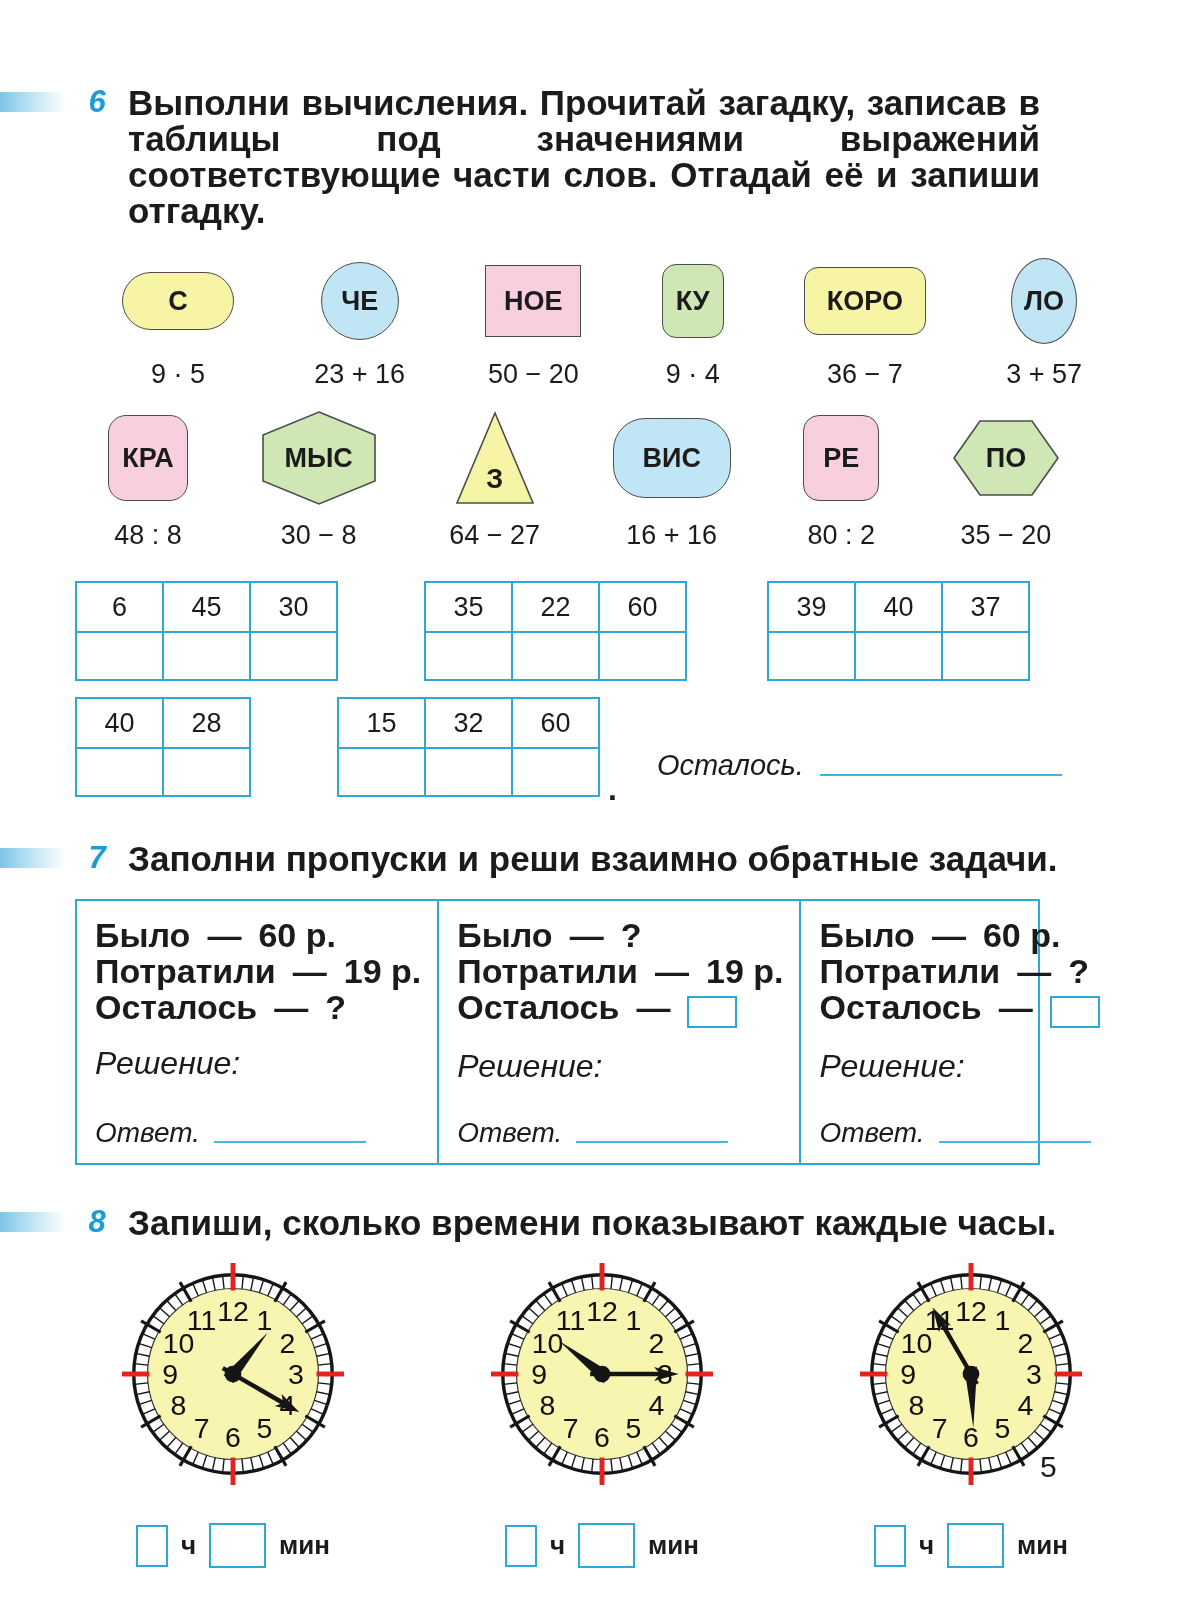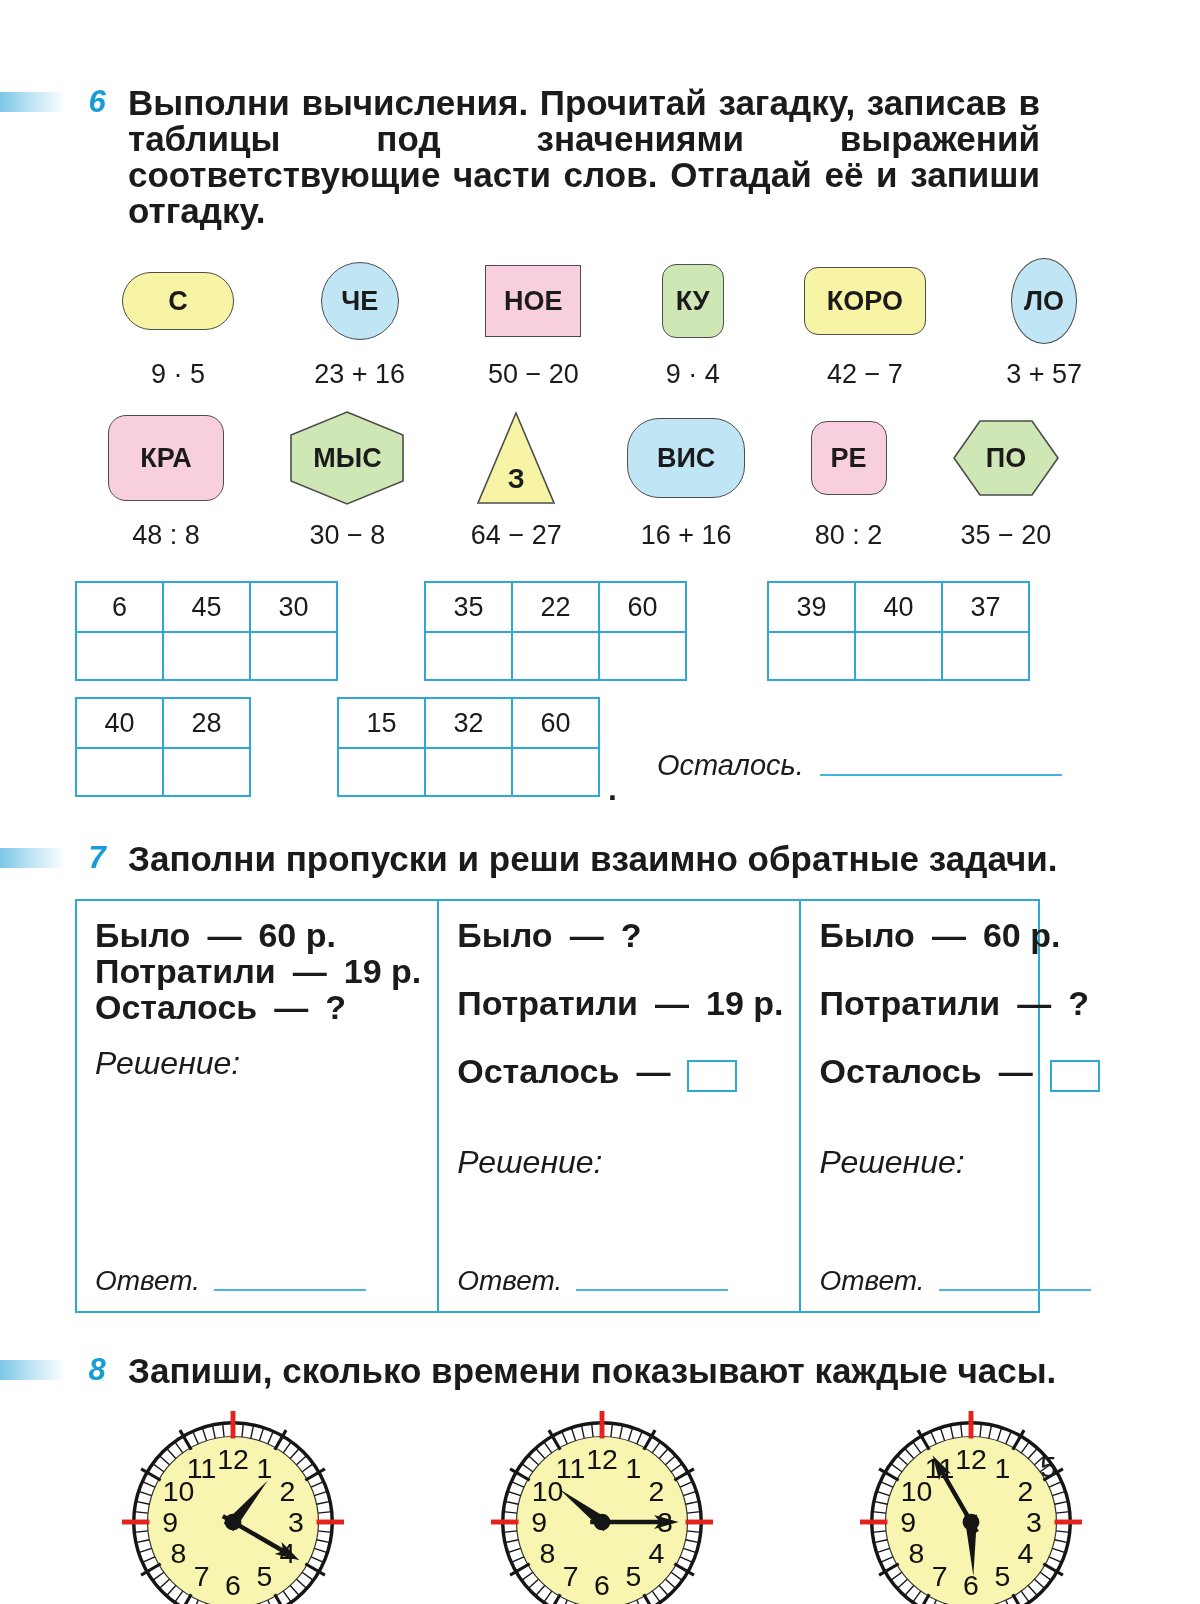--- a/index.html
+++ b/index.html
@@ -21,22 +21,22 @@
   .expr{margin-top:12px;font-size:27px;font-weight:500;white-space:nowrap;}
   .shape{display:flex;align-items:center;justify-content:center;
          font-weight:bold;font-size:27px;border:1.6px solid #4c4c4c;box-sizing:border-box;}
   .f-y{background:#f7f4a5;border-radius:14px;} .f-b{background:#c0e5f5;} .f-p{background:#f8cfdf;} .f-g{background:#cfe7b5;text-align:center;}
   .s-oval{width:112px;height:58px;border-radius:29px;}
   .s-circle{width:78px;height:78px;border-radius:50%;}
   .s-rect{width:96px;height:72px;}
   .s-rsq-ku{width:62px;height:74px;border-radius:14px;}
   .s-rect-koro{width:122px;height:68px;}
   .s-ellipse{width:66px;height:86px;border-radius:50%;}
-  .s-rsq-kra{width:116px;height:86px;border-radius:18px;}
-  .s-rsq-re{width:76px;height:74px;border-radius:16px;}
+  .s-rsq-kra{width:80px;height:86px;border-radius:18px;}
+  .s-rsq-re{width:76px;height:86px;border-radius:16px;}
   .s-stadium{width:118px;height:80px;border-radius:32px;}
   .svgwrap{position:relative;display:flex;align-items:center;justify-content:center;}
   .lab-abs{position:absolute;left:0;right:0;top:0;bottom:0;display:flex;align-items:center;
            justify-content:center;font-weight:bold;font-size:27px;}
   .lab-tri{align-items:flex-end;padding-bottom:12px;box-sizing:border-box;}
   
   .ntab{border-collapse:collapse;}
   .ntab td{border:2px solid #2fa8d8;width:85px;height:48px;text-align:center;
            font-size:27px;font-weight:500;padding:0;}
   .ntab td.e{height:46px;}
@@ -44,21 +44,21 @@
   .trow2{display:flex;margin:16px 0 0 75px;align-items:flex-start;}
   .eperiod{font-size:32px;font-weight:bold;margin-left:8px;margin-top:76px;line-height:1;}
   .otg{display:flex;align-items:flex-end;margin-left:40px;margin-top:52px;
        font-style:italic;font-size:29px;}
   .otg-line{width:242px;border-bottom:2.5px solid #3fb4dc;margin-left:16px;margin-bottom:6px;}
   
   .probs{display:grid;grid-template-columns:1fr 1fr 1fr;border:2.5px solid #2fa8d8;
          margin:22px 0 0 75px;width:965px;box-sizing:border-box;}
   .prob{padding:16px 16px 14px 18px;display:flex;flex-direction:column;
         min-height:262px;box-sizing:border-box;}
-  .prob + .prob{border-left:2.5px solid #2fa8d8;gap:32px;}
+  .prob + .prob{border-left:2.5px solid #2fa8d8;}
   .cline{font-size:34px;font-weight:600;line-height:36px;white-space:nowrap;}
   .cline .w{margin-right:17px;}
   .fbox{display:inline-block;width:50px;height:32px;border:2px solid #2fa8d8;
         vertical-align:-9px;box-sizing:border-box;}
   .sol{font-style:italic;font-size:32px;margin-top:20px;font-weight:400;}
   .ans{margin-top:auto;display:flex;align-items:flex-end;font-style:italic;font-size:28px;}
   .ans-line{width:152px;border-bottom:2px solid #49b8de;margin-left:14px;margin-bottom:6px;}
   
   .clocks{display:flex;justify-content:space-between;margin:20px 116px 0 120px;}
   .cblock{display:flex;flex-direction:column;align-items:center;}
@@ -114,21 +114,21 @@
           </div>
         </div>
       <div class="expr">9 · 4</div>
     </div>
     <div class="shape-cell">
       <div class="sh-zone">
           <div class="shape s-rect-koro f-y">
             <span>КОРО</span>
           </div>
         </div>
-      <div class="expr">42 − 7</div>
+      <div class="expr">36 − 7</div>
     </div>
     <div class="shape-cell">
       <div class="sh-zone">
           <div class="shape s-ellipse f-b">
             <span>ЛО</span>
           </div>
         </div>
       <div class="expr">3 + 57</div>
     </div>
   </div>

